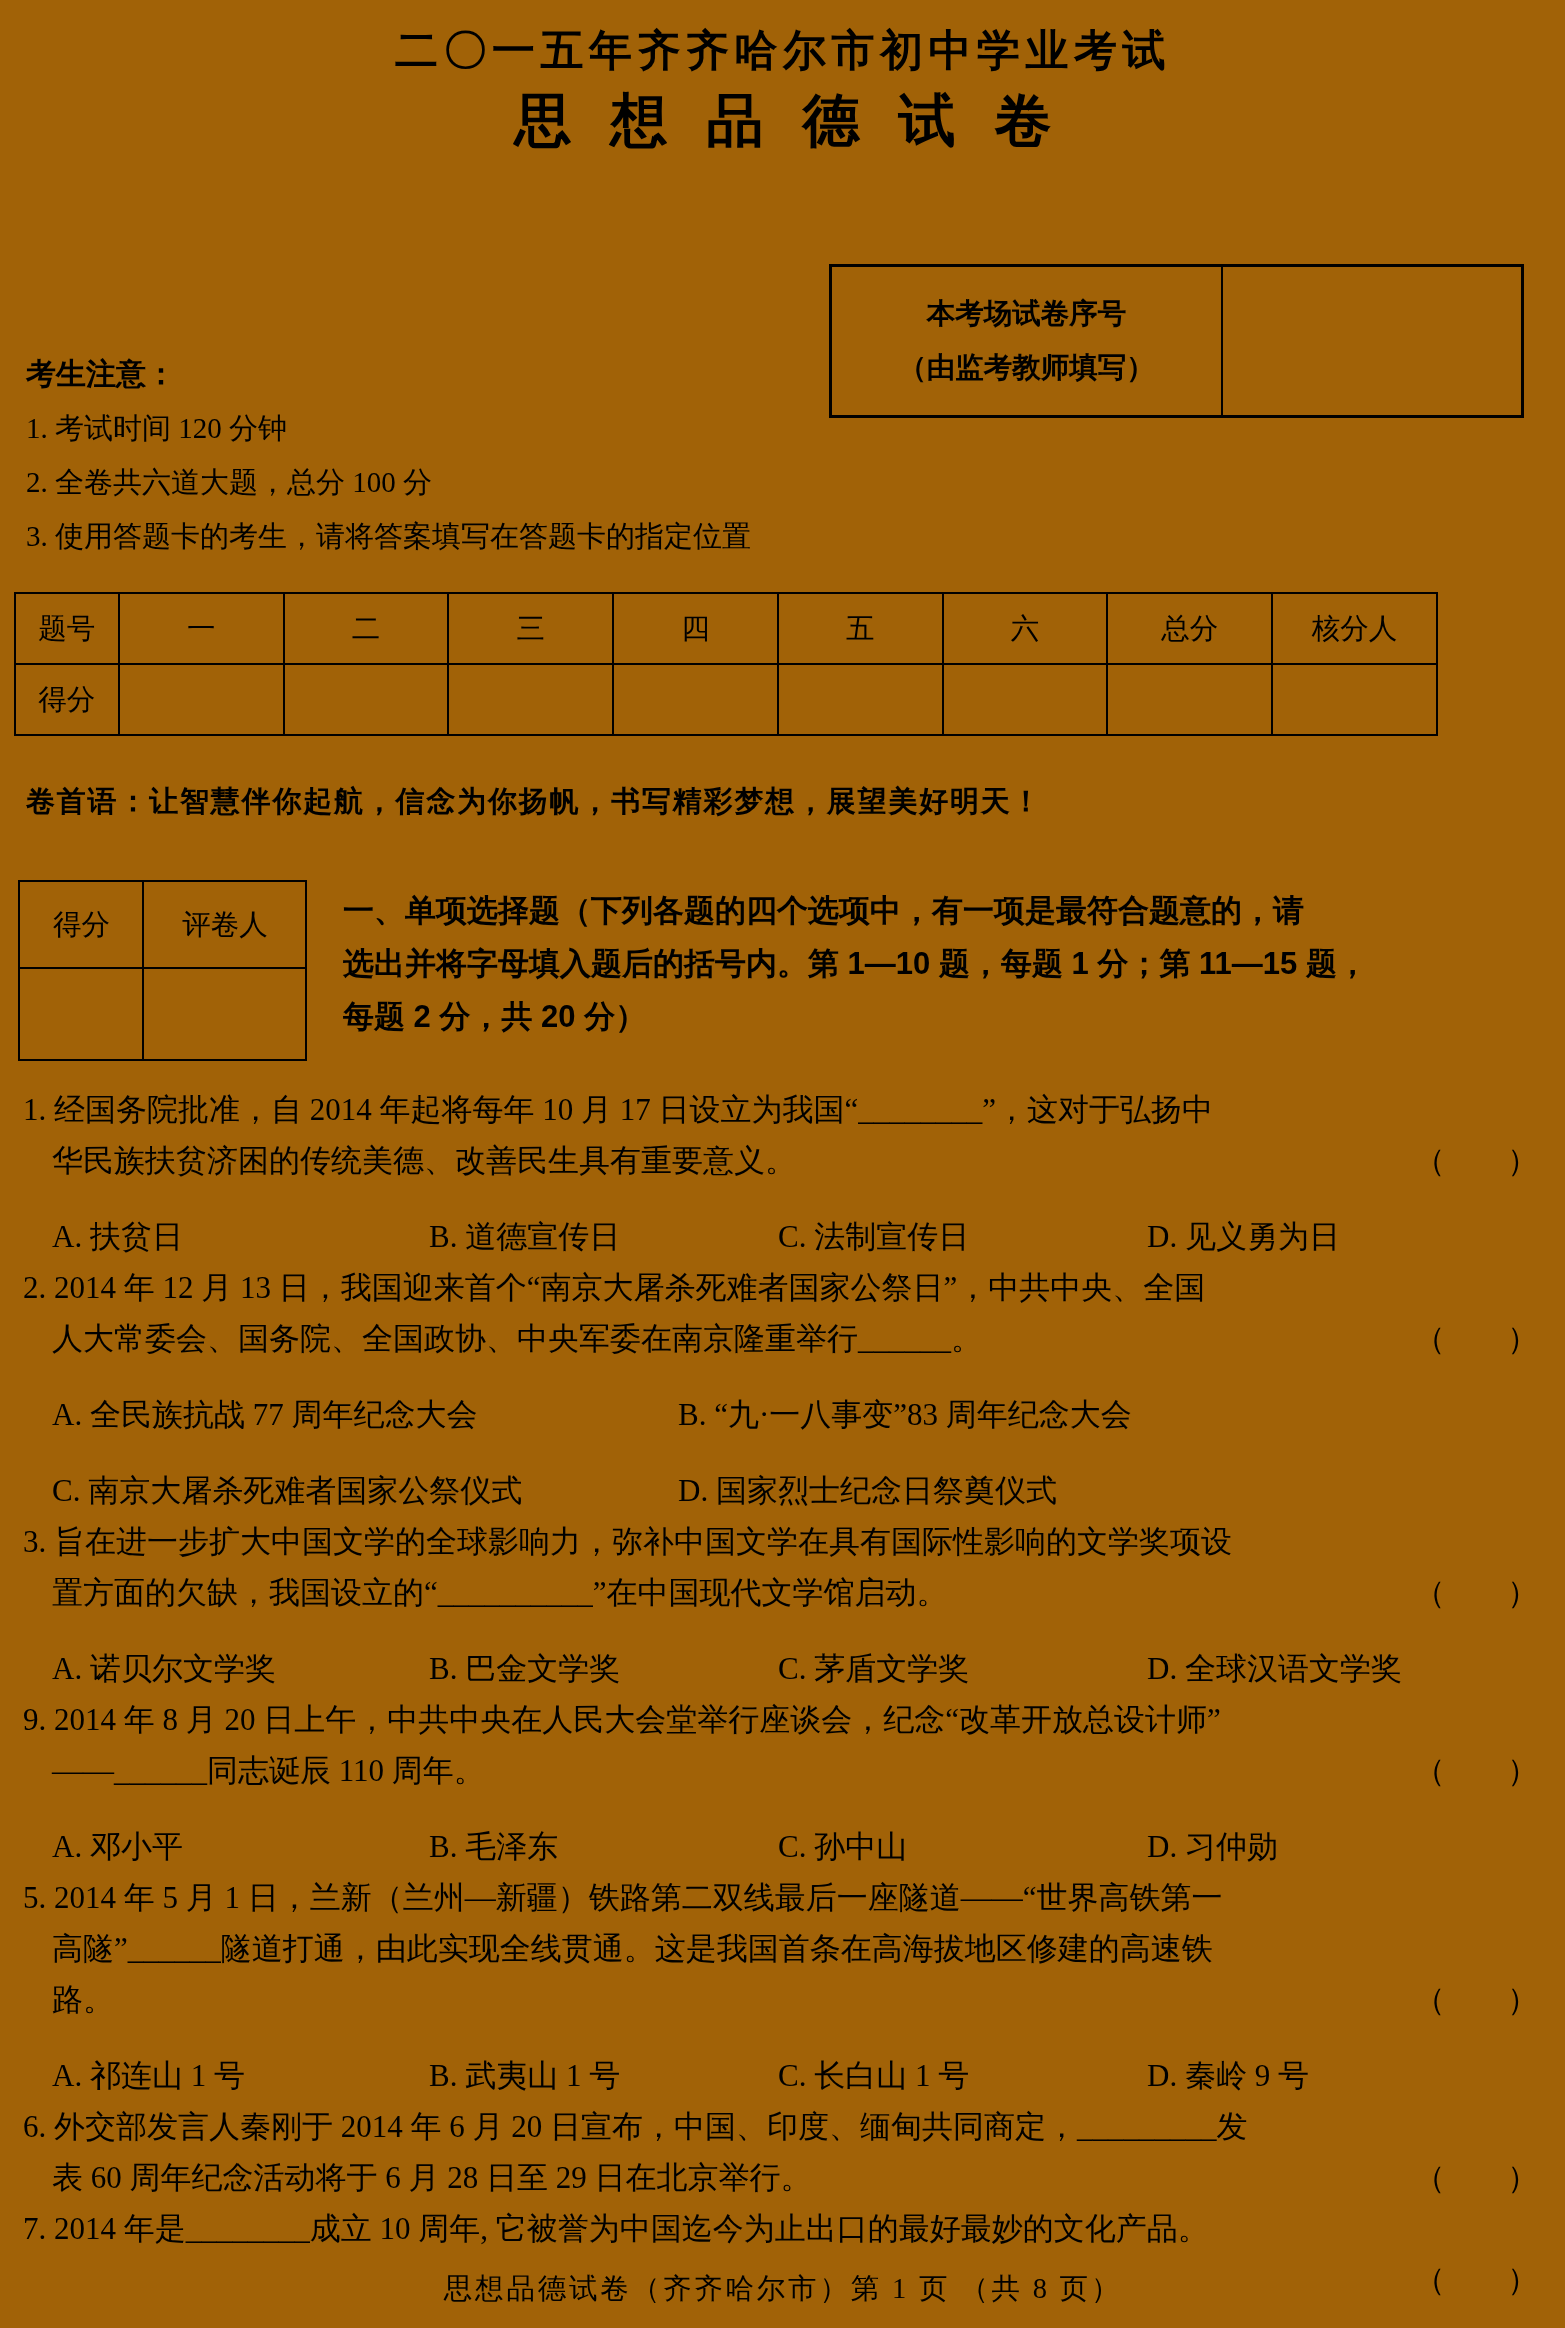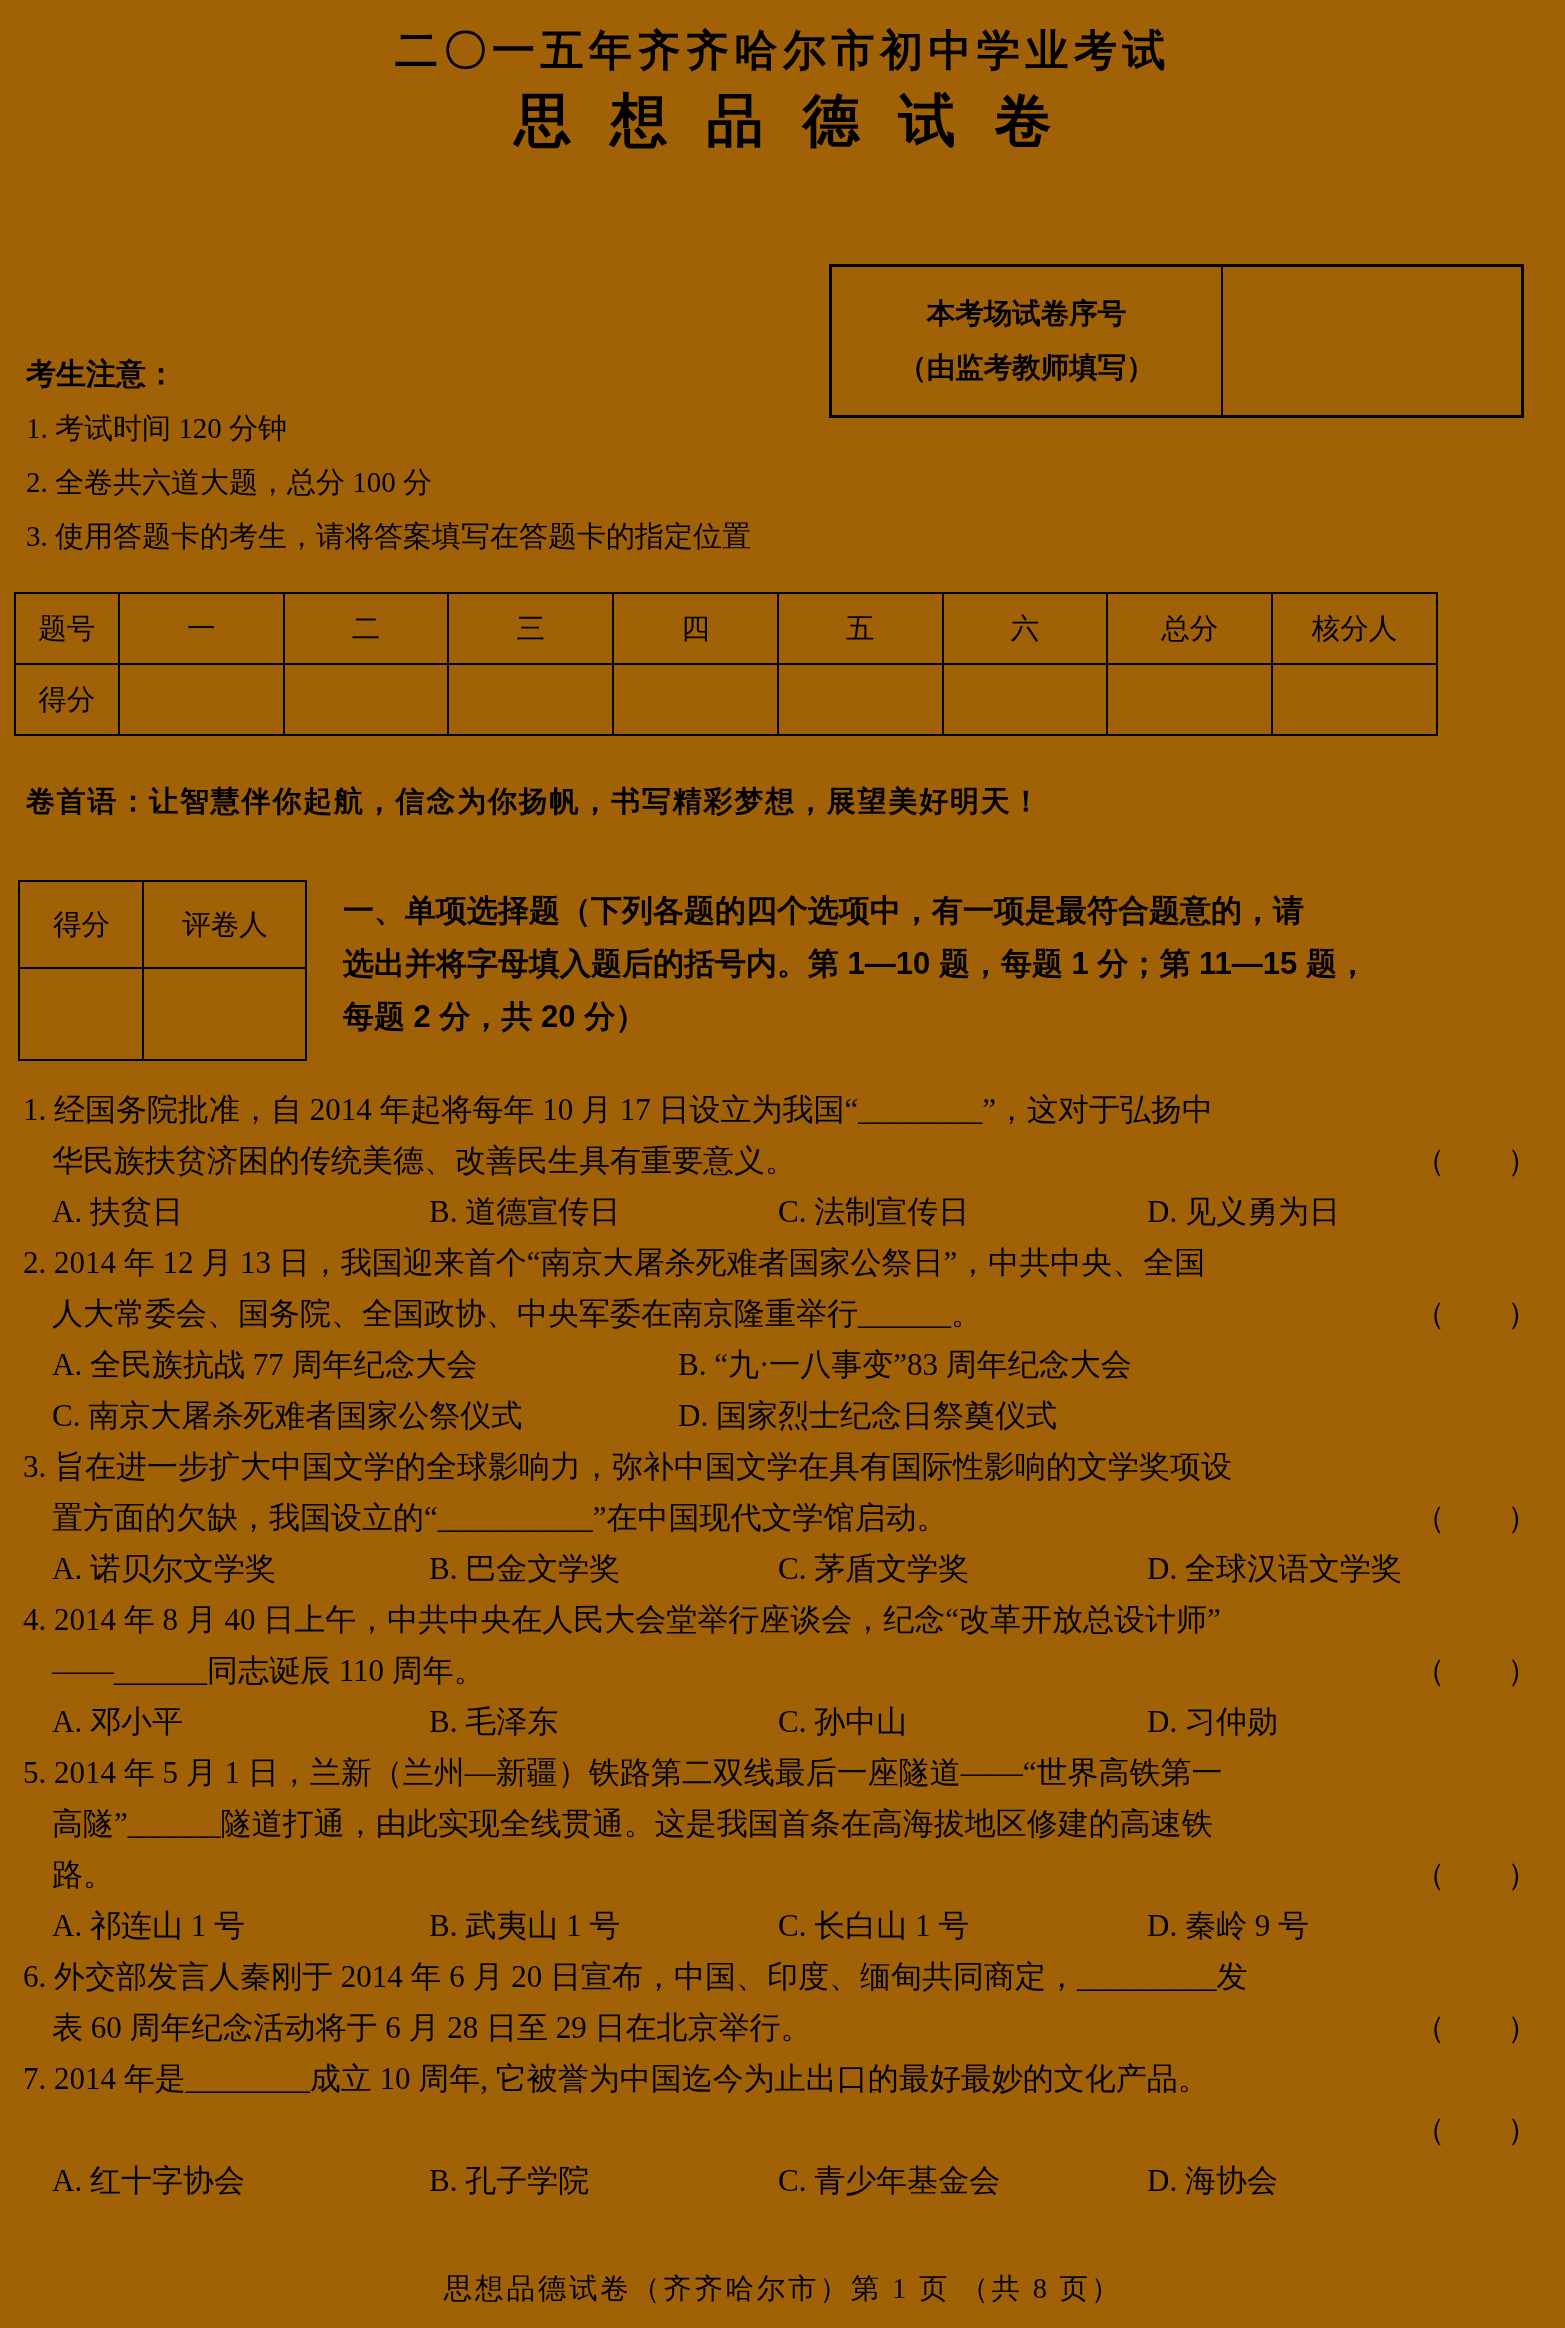--- a/index.html
+++ b/index.html
@@ -64,21 +64,21 @@
     white-space:pre-line;
   }
   
   .questions {
     position:absolute; left:23px; top:1084px; width:1529px;
     font-size:31px; line-height:51px;
   }
   .q-row { position:relative; min-height:51px; }
   .q-row.indent { padding-left:29px; }
   .q-bracket { position:absolute; right:13.8px; top:0; }
-  .opts { display:grid; padding-left:29px; }
+  .opts { display:grid; padding-left:29px;margin-top:25px; }
   .opts.four { grid-template-columns:377px 349px 369px auto; }
   .opts.two  { grid-template-columns:626px auto; }
   
   .footer {
     position:absolute; top:2270px; left:0; width:100%;
     text-align:center; font-size:28.5px; letter-spacing:2.8px;
   }
 </style>
 </head>
 <body>
@@ -176,21 +176,21 @@
         <div class="q-row"><span>3. 旨在进一步扩大中国文学的全球影响力，弥补中国文学在具有国际性影响的文学奖项设</span></div>
         <div class="q-row indent"><span>置方面的欠缺，我国设立的“__________”在中国现代文学馆启动。</span><span class="q-bracket">（　　）</span></div>
         <div class="opts four">
           <span>A. 诺贝尔文学奖</span>
           <span>B. 巴金文学奖</span>
           <span>C. 茅盾文学奖</span>
           <span>D. 全球汉语文学奖</span>
         </div>
       </div>
       <div>
-        <div class="q-row"><span>4. 2014 年 8 月 40 日上午，中共中央在人民大会堂举行座谈会，纪念“改革开放总设计师”</span></div>
+        <div class="q-row"><span>9. 2014 年 8 月 20 日上午，中共中央在人民大会堂举行座谈会，纪念“改革开放总设计师”</span></div>
         <div class="q-row indent"><span>——______同志诞辰 110 周年。</span><span class="q-bracket">（　　）</span></div>
         <div class="opts four">
           <span>A. 邓小平</span>
           <span>B. 毛泽东</span>
           <span>C. 孙中山</span>
           <span>D. 习仲勋</span>
         </div>
       </div>
       <div>
         <div class="q-row"><span>5. 2014 年 5 月 1 日，兰新（兰州—新疆）铁路第二双线最后一座隧道——“世界高铁第一</span></div>

